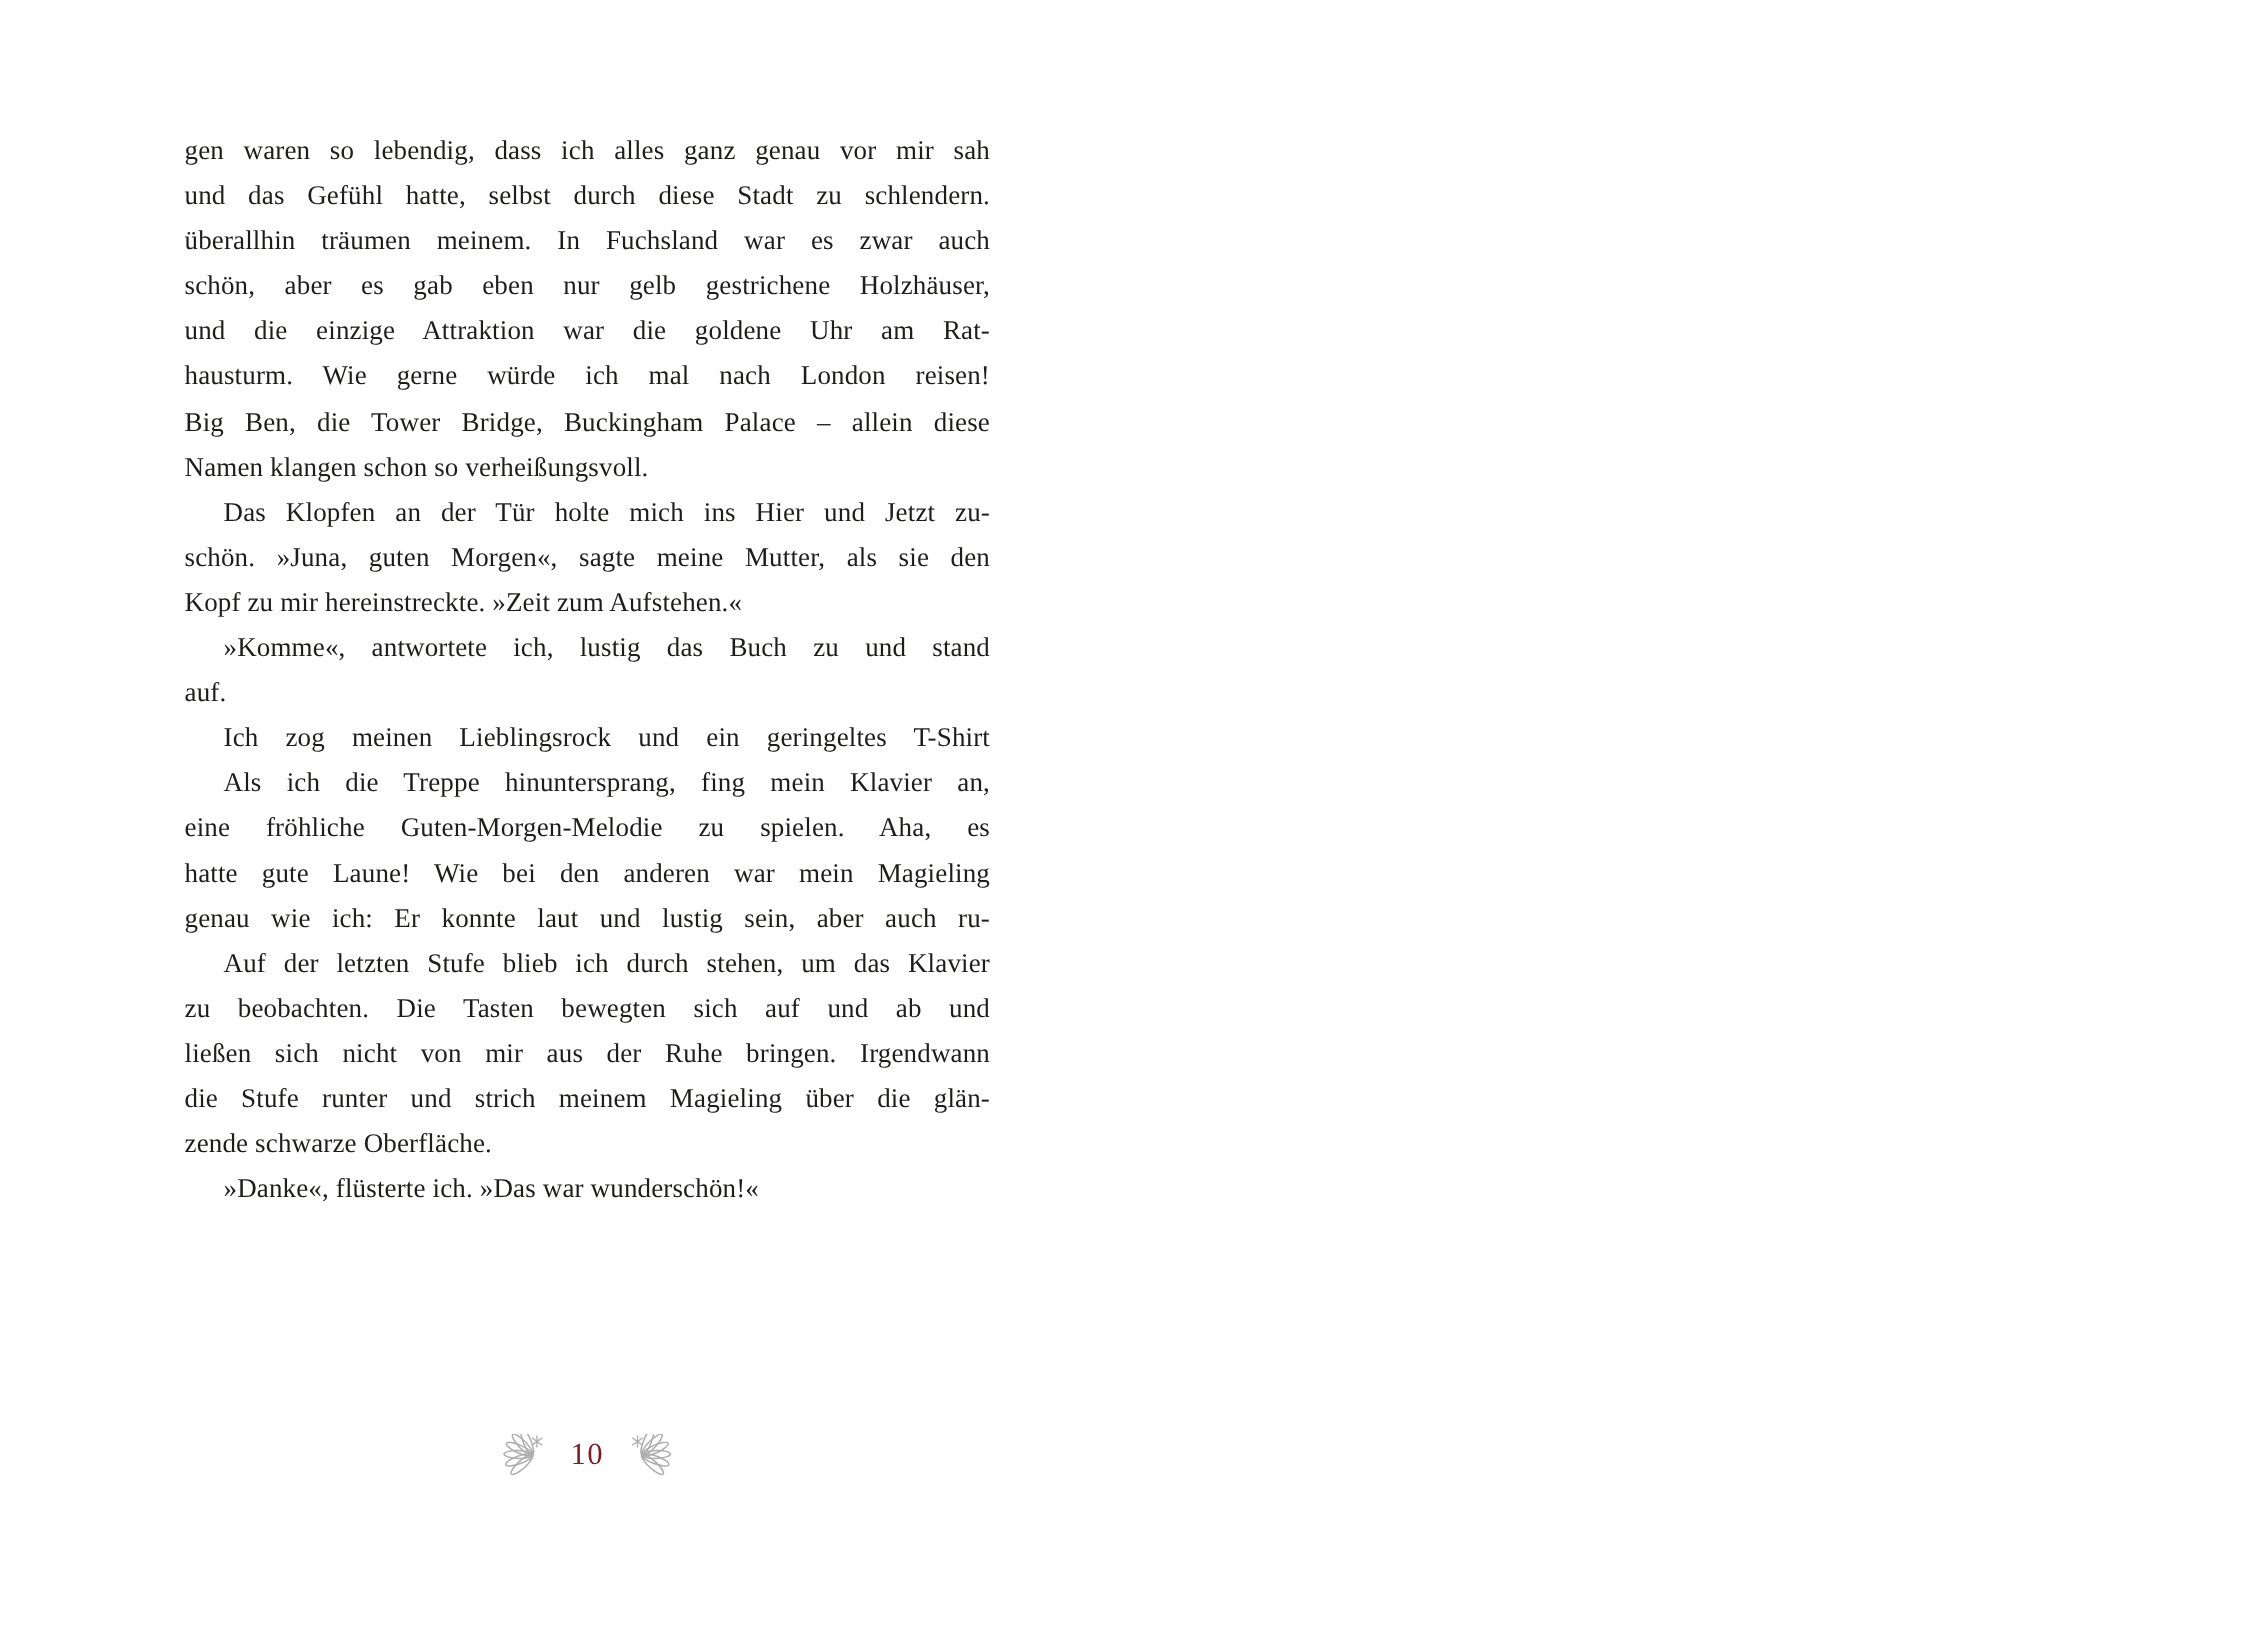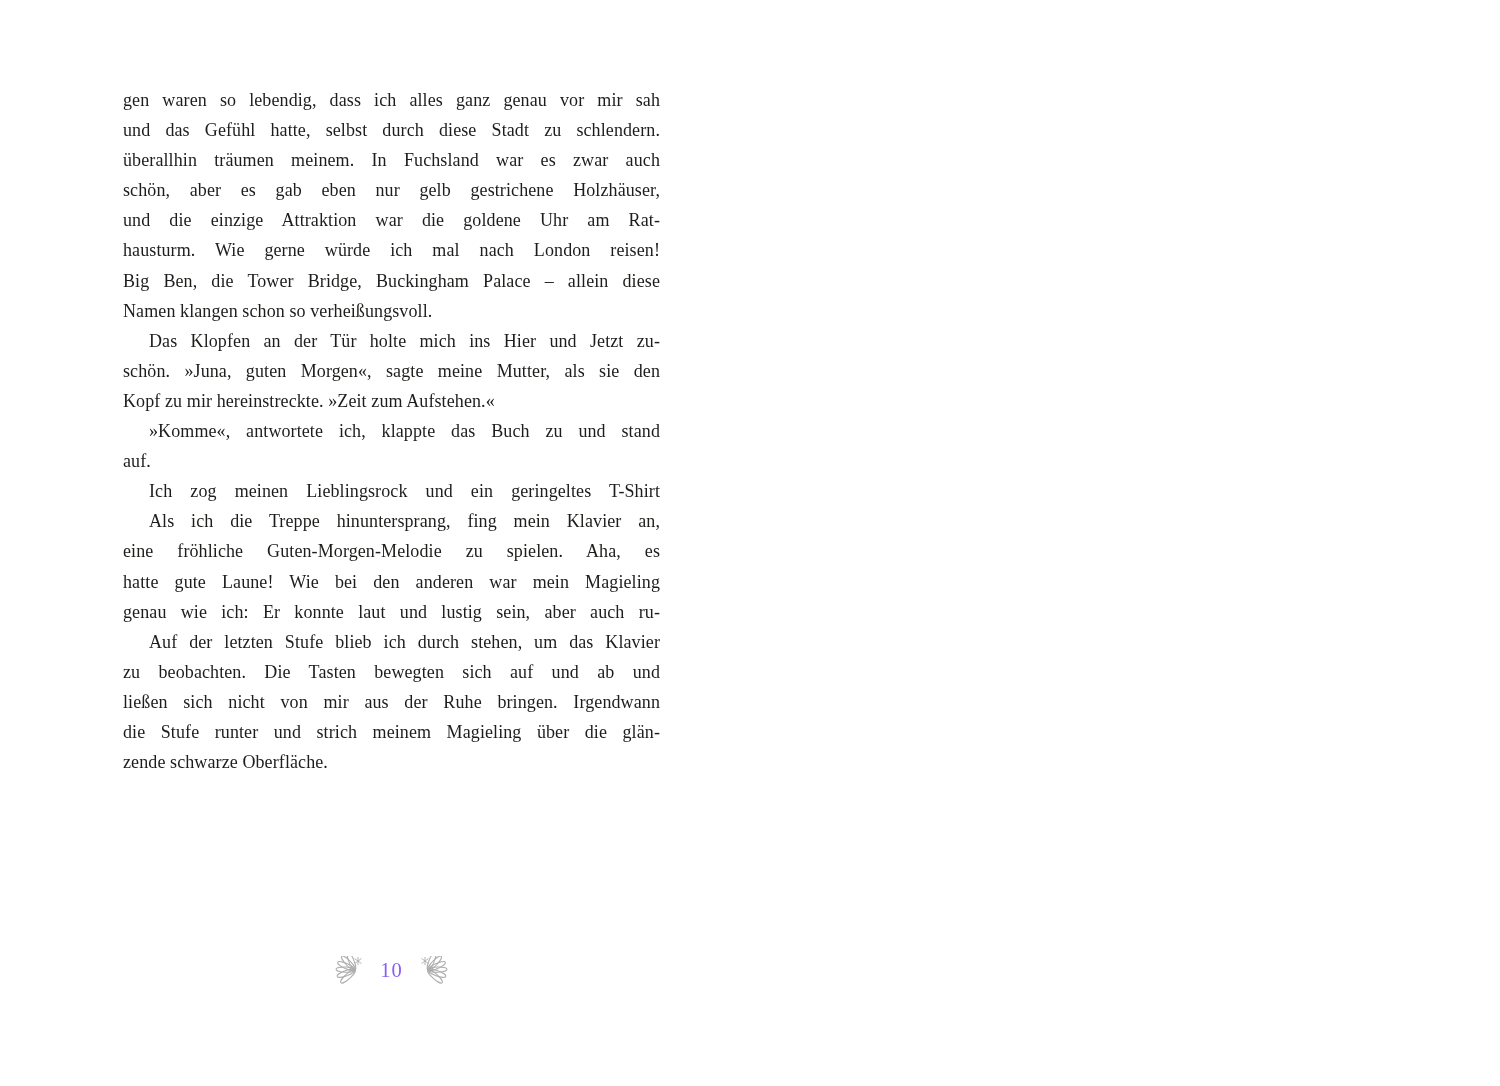--- a/index.html
+++ b/index.html
@@ -11,21 +11,21 @@
   .text-col{position:absolute;font-size:18px;line-height:30.1px;letter-spacing:0.1px;}
   .line{text-align:justify;text-align-last:justify;white-space:normal;height:30.1px;overflow:visible;}
   .line.last{text-align-last:left;}
   .line.indent{text-indent:26px;}
   #left-text{left:123px;top:85px;width:537px;}
   .footer{
     position:absolute;display:flex;align-items:center;justify-content:center;gap:17px;
     top:950px;height:40px;
   }
   #left-footer{left:123px;width:537px;}
-  .folio{font-size:20.5px;color:#8b5cf6;letter-spacing:1px;}
+  .folio{font-size:20.5px;color:#7f1d1d;letter-spacing:1px;}
   .orn{display:block;}
   .hidden-defs{position:absolute;width:0;height:0;overflow:hidden;}
 </style>
 </head>
 <body>
 
 <svg class="hidden-defs" aria-hidden="true">
   <defs>
     <g id="fan-orn" fill="none" stroke="#adadad" stroke-width="1">
       <g transform="translate(26,14)">
@@ -49,32 +49,33 @@
       <div class="line">und das Gefühl hatte, selbst durch diese Stadt zu schlendern.</div>
       <div class="line">überallhin träumen meinem. In Fuchsland war es zwar auch</div>
       <div class="line">schön, aber es gab eben nur gelb gestrichene Holzhäuser,</div>
       <div class="line">und die einzige Attraktion war die goldene Uhr am Rat-</div>
       <div class="line">hausturm. Wie gerne würde ich mal nach London reisen!</div>
       <div class="line">Big Ben, die Tower Bridge, Buckingham Palace – allein diese</div>
       <div class="line last">Namen klangen schon so verheißungsvoll.</div>
       <div class="line indent">Das Klopfen an der Tür holte mich ins Hier und Jetzt zu-</div>
       <div class="line">schön. »Juna, guten Morgen«, sagte meine Mutter, als sie den</div>
       <div class="line last">Kopf zu mir hereinstreckte. »Zeit zum Aufstehen.«</div>
-      <div class="line indent">»Komme«, antwortete ich, klappte das Buch zu und stand</div>
+      <div class="line indent">»Komme«, antwortete ich, lustig das Buch zu und stand</div>
       <div class="line last">auf.</div>
       <div class="line indent">Ich zog meinen Lieblingsrock und ein geringeltes T-Shirt</div>
       <div class="line indent">Als ich die Treppe hinuntersprang, fing mein Klavier an,</div>
       <div class="line">eine fröhliche Guten-Morgen-Melodie zu spielen. Aha, es</div>
       <div class="line">hatte gute Laune! Wie bei den anderen war mein Magieling</div>
       <div class="line">genau wie ich: Er konnte laut und lustig sein, aber auch ru-</div>
       <div class="line indent">Auf der letzten Stufe blieb ich durch stehen, um das Klavier</div>
       <div class="line">zu beobachten. Die Tasten bewegten sich auf und ab und</div>
       <div class="line">ließen sich nicht von mir aus der Ruhe bringen. Irgendwann</div>
       <div class="line">die Stufe runter und strich meinem Magieling über die glän-</div>
       <div class="line last">zende schwarze Oberfläche.</div>
+      <div class="line last indent">»Danke«, flüsterte ich. »Das war wunderschön!«</div>
     </div>
   <div class="footer" id="left-footer">
     <svg class="orn" width="34" height="28" viewBox="0 0 34 28">
         <use href="#fan-orn"></use>
       </svg>
     <span class="folio">10</span>
     <svg class="orn" width="34" height="28" viewBox="0 0 34 28">
         <use href="#fan-orn" transform="translate(34,0) scale(-1,1)"></use>
       </svg>
   </div>

